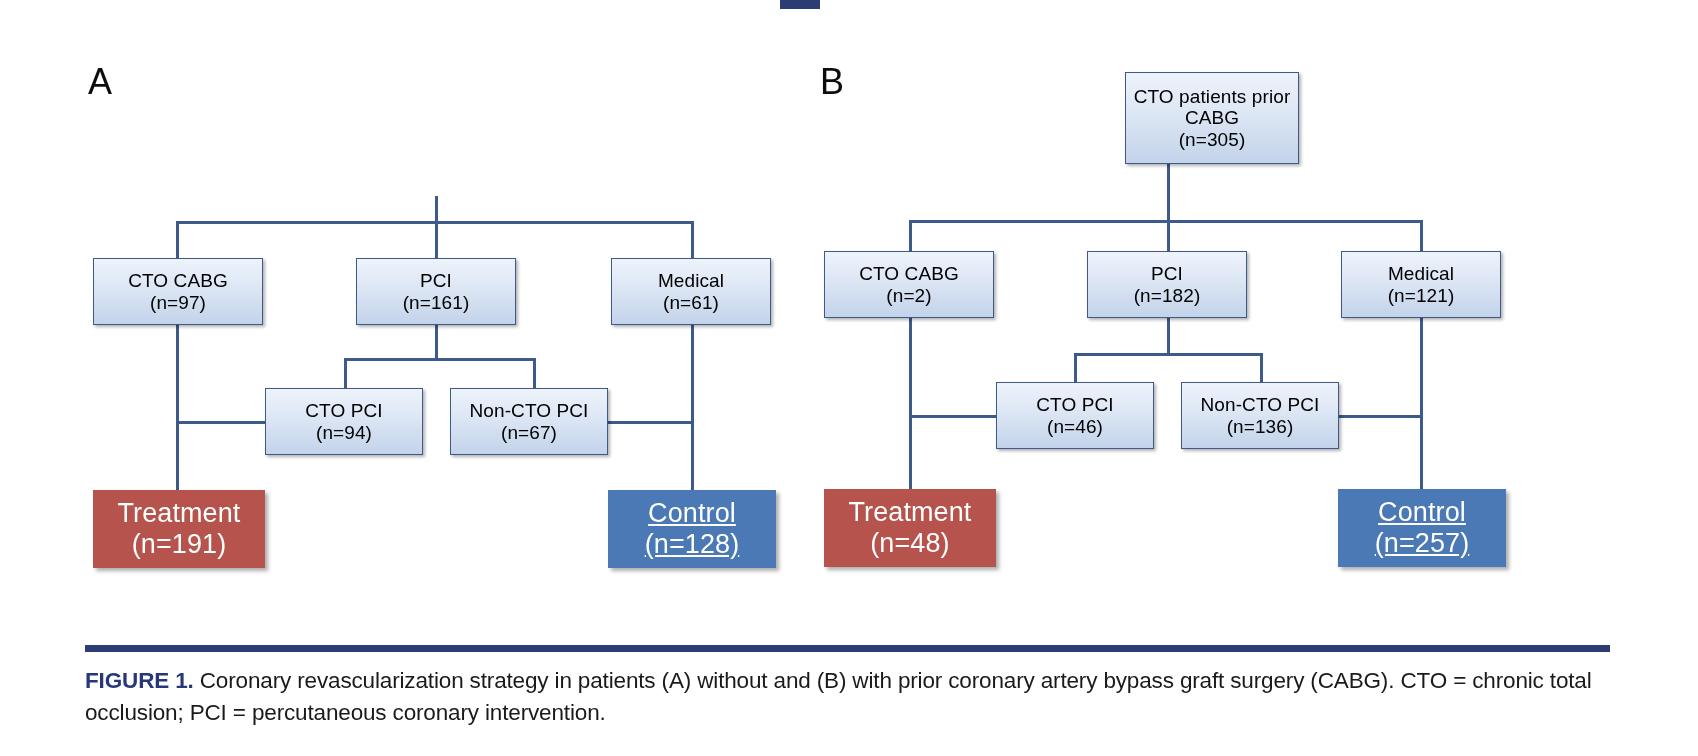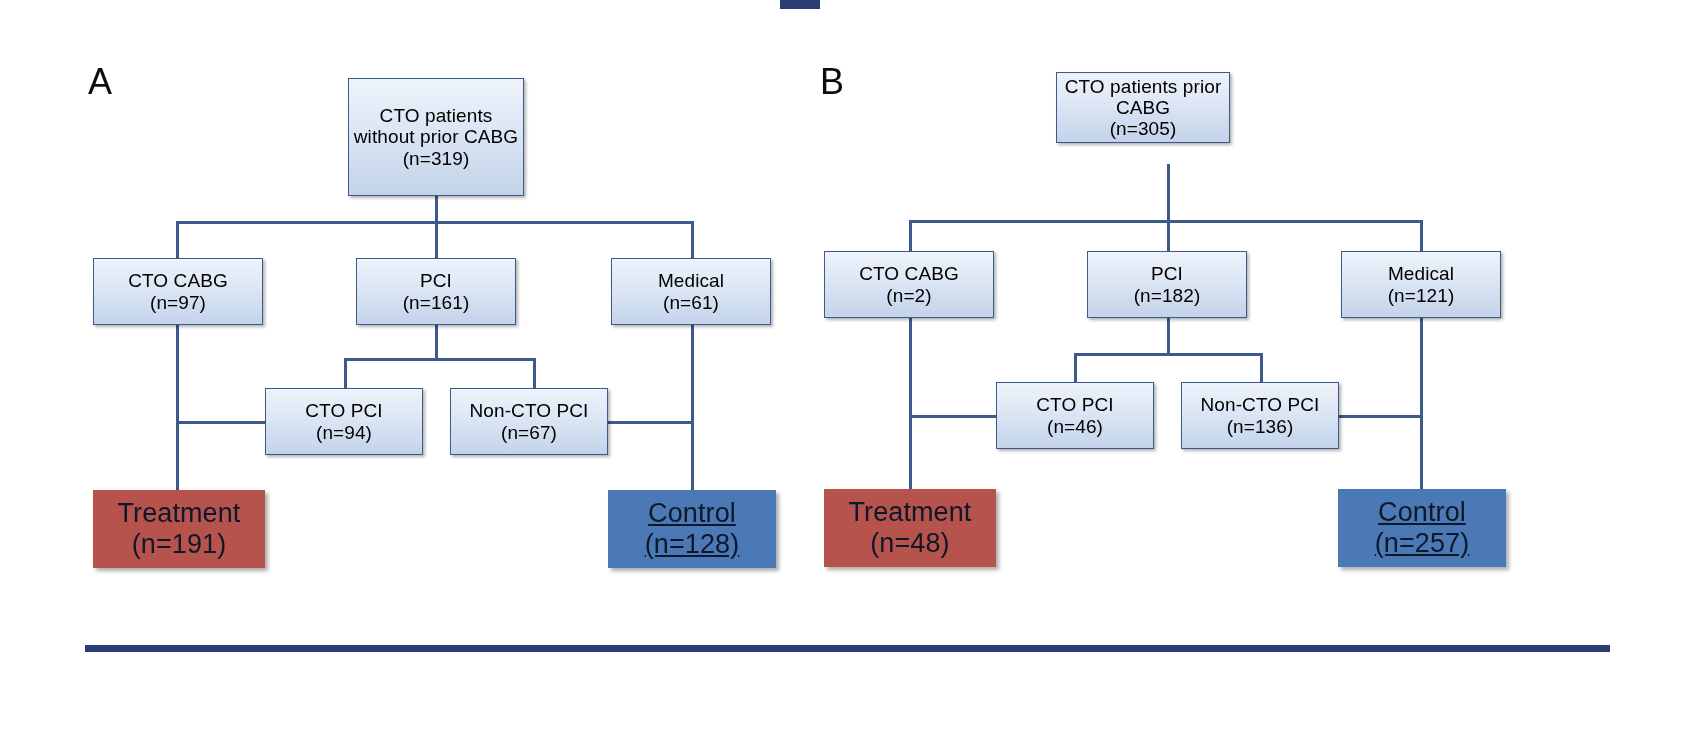--- a/index.html
+++ b/index.html
@@ -54,21 +54,21 @@
     line-height: 1.12;
     letter-spacing: 0.1px;
     box-shadow: 2px 2px 3px rgba(0,0,0,0.30);
     padding: 2px 4px;
     white-space: pre-line;
     z-index: 3;
   }
 
   .node.terminal {
     border: none;
-    color: #0f172a;
+    color: #ffffff;
     font-size: 27px;
     line-height: 1.14;
     box-shadow: 3px 3px 4px rgba(0,0,0,0.32);
   }
   .node.terminal.treatment {
     background: #b5534c;
   }
   .node.terminal.control {
     background: #4a79b5;
     text-decoration: underline;
@@ -131,22 +131,20 @@
   <div class="conn v" style="left:533px; top:358px; height:30px;"></div>
 
   <div class="conn v" style="left:176px; top:325px; height:168px;"></div>
 
   <div class="conn h" style="left:176px; top:421px; width:90px;"></div>
 
   <div class="conn v" style="left:691px; top:325px; height:168px;"></div>
 
   <div class="conn h" style="left:608px; top:421px; width:86px;"></div>
 
-  <div class="node" style="left:348px; top:78px; width:176px; height:118px;"><span>CTO patients without prior CABG
-(n=319)</span></div>
 
   <div class="node" style="left:93px; top:258px; width:170px; height:67px;"><span>CTO CABG
 (n=97)</span></div>
 
   <div class="node" style="left:356px; top:258px; width:160px; height:67px;"><span>PCI
 (n=161)</span></div>
 
   <div class="node" style="left:611px; top:258px; width:160px; height:67px;"><span>Medical
 (n=61)</span></div>
 
@@ -171,21 +169,21 @@
   <div class="conn v" style="left:1420px; top:220px; height:31px;"></div>
   <div class="conn v" style="left:1167px; top:318px; height:37px;"></div>
   <div class="conn h" style="left:1074px; top:353px; width:189px;"></div>
   <div class="conn v" style="left:1074px; top:353px; height:29px;"></div>
   <div class="conn v" style="left:1260px; top:353px; height:29px;"></div>
   <div class="conn v" style="left:909px; top:318px; height:174px;"></div>
   <div class="conn h" style="left:909px; top:415px; width:88px;"></div>
   <div class="conn v" style="left:1420px; top:318px; height:174px;"></div>
   <div class="conn h" style="left:1338px; top:415px; width:85px;"></div>
 
-  <div class="node" style="left:1056px; top:72px; width:174px; height:71px;"><span>CTO patients prior CABG
+  <div class="node" style="left:1125px; top:72px; width:174px; height:92px;"><span>CTO patients prior CABG
 (n=305)</span></div>
 
   <div class="node" style="left:824px; top:251px; width:170px; height:67px;"><span>CTO CABG
 (n=2)</span></div>
 
   <div class="node" style="left:1087px; top:251px; width:160px; height:67px;"><span>PCI
 (n=182)</span></div>
 
   <div class="node" style="left:1341px; top:251px; width:160px; height:67px;"><span>Medical
 (n=121)</span></div>
@@ -196,14 +194,15 @@
   <div class="node" style="left:1181px; top:382px; width:158px; height:67px;"><span>Non-CTO PCI
 (n=136)</span></div>
 
   <div class="node terminal treatment" style="left:824px; top:489px; width:172px; height:78px;"><span>Treatment
 (n=48)</span></div>
 
   <div class="node terminal control" style="left:1338px; top:489px; width:168px; height:78px;"><span>Control
 (n=257)</span></div>
 
   <div class="caption-rule"></div>
+  <div class="caption"><span class="fig-label">FIGURE 1.</span><span> Coronary revascularization strategy in patients (A) without and (B) with prior coronary artery bypass graft surgery (CABG). CTO = chronic total occlusion; PCI = percutaneous coronary intervention.</span></div>
 
 </div>
 
 </body></html>

